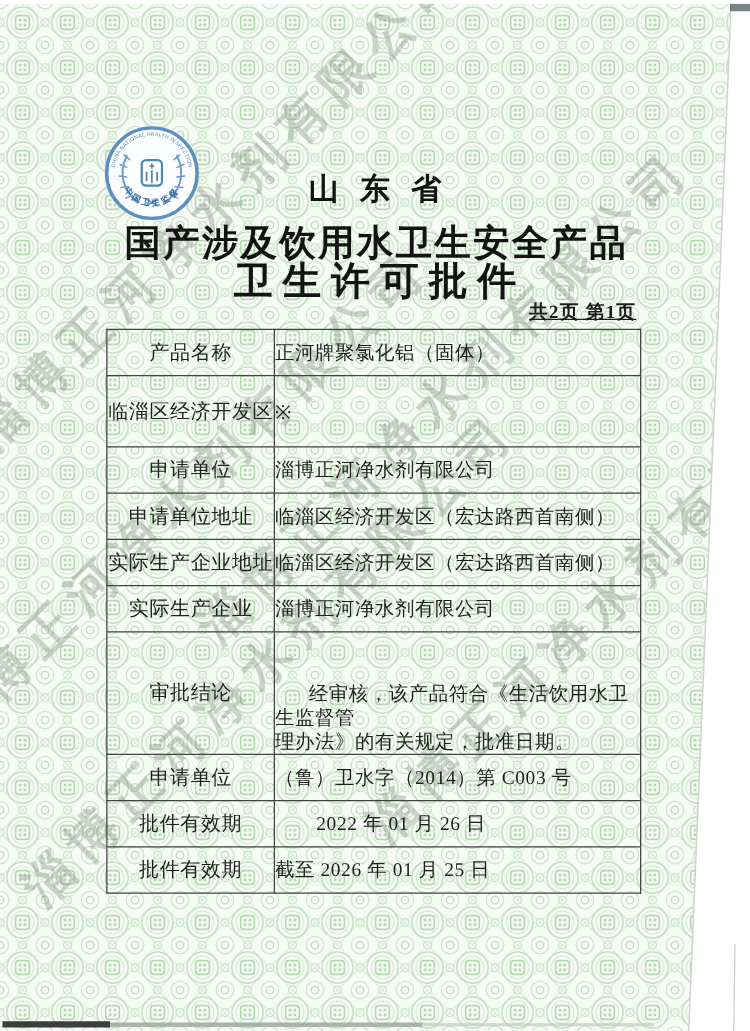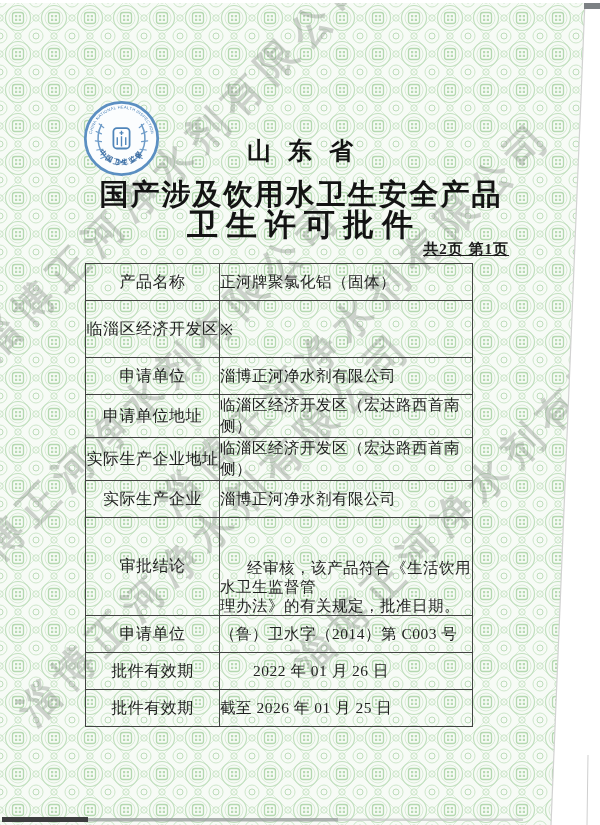--- a/index.html
+++ b/index.html
@@ -23,21 +23,21 @@
     font-family:"Liberation Sans","DejaVu Sans",sans-serif;font-weight:bold;
   }
   .province{top:135px;font-size:24px;letter-spacing:17px;text-indent:17px;}
   .title1{top:175px;font-size:29px;letter-spacing:2px;text-indent:2px;text-align:center;}
   .title2{top:204px;font-size:31px;letter-spacing:8px;text-indent:8px;}
   .page-indicator{
     position:absolute;top:240px;left:85px;width:424px;text-align:right;
     font-size:15px;font-weight:bold;letter-spacing:1px;color:#1c1c1c;text-decoration:underline;
   }
   table.approval{
-    position:absolute;left:85px;top:263px;width:388px;
+    position:absolute;left:85px;top:263px;width:428px;
     border-collapse:collapse;table-layout:fixed;color:#1f1f1f;
   }
   table.approval td{
     border:1.4px solid #424242;vertical-align:middle;padding:0;
     background:transparent;
   }
   td.lbl{width:133px;text-align:center;font-size:16px;letter-spacing:0.5px;}
   td.val{font-size:15.5px;padding:0 4px 0 6px;letter-spacing:0.5px;}
   tr.r{height:37px;}
   tr.r-tall{height:57px;}

